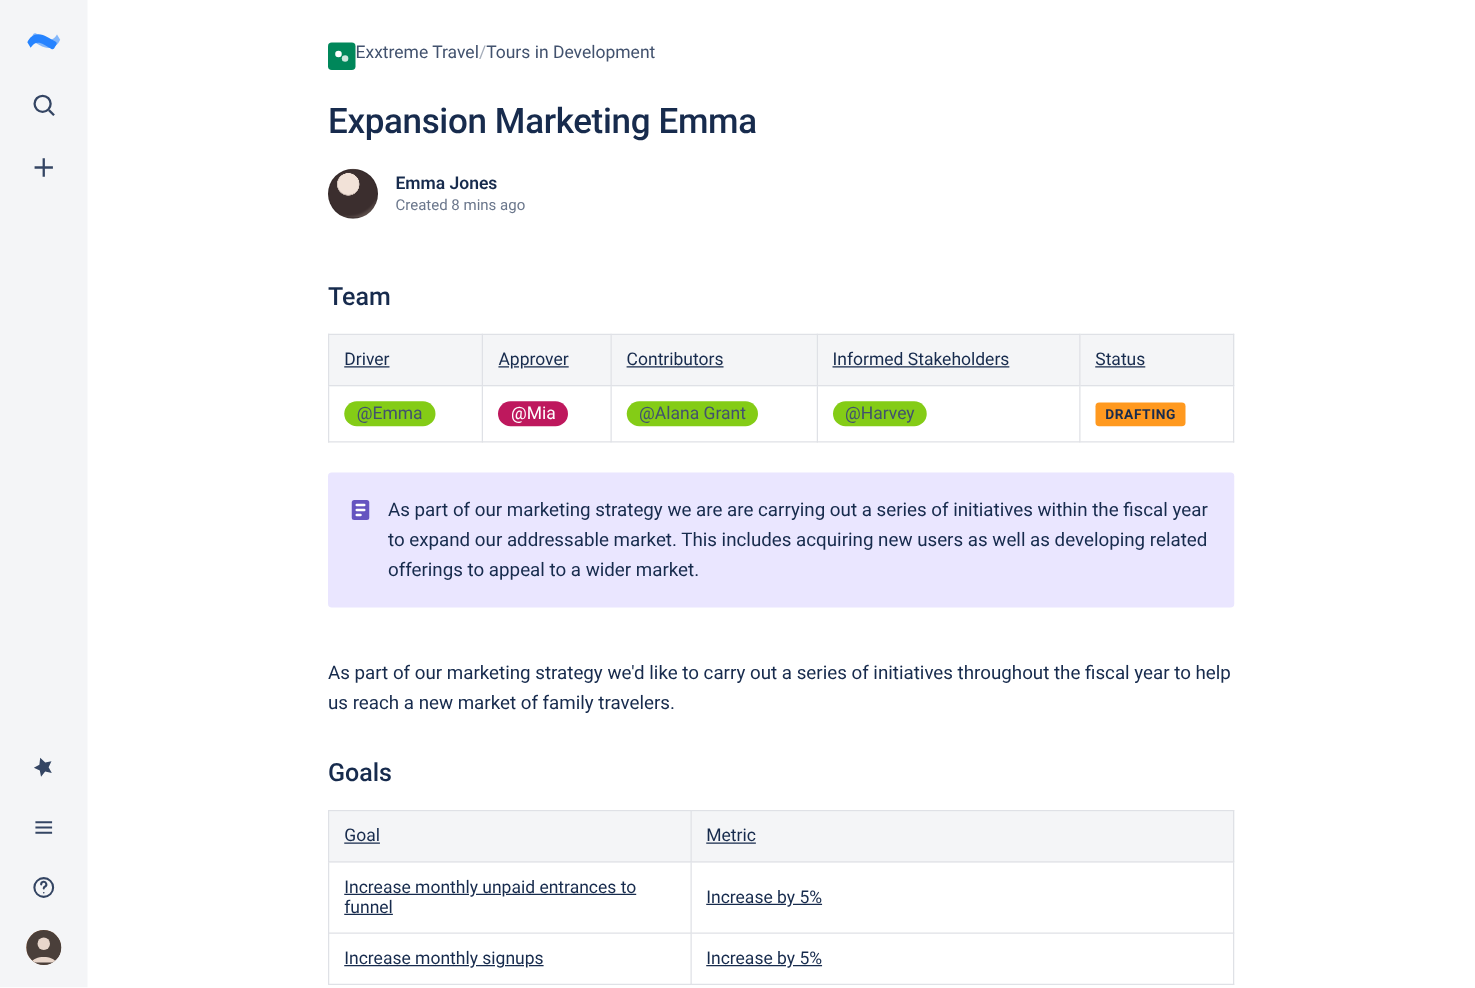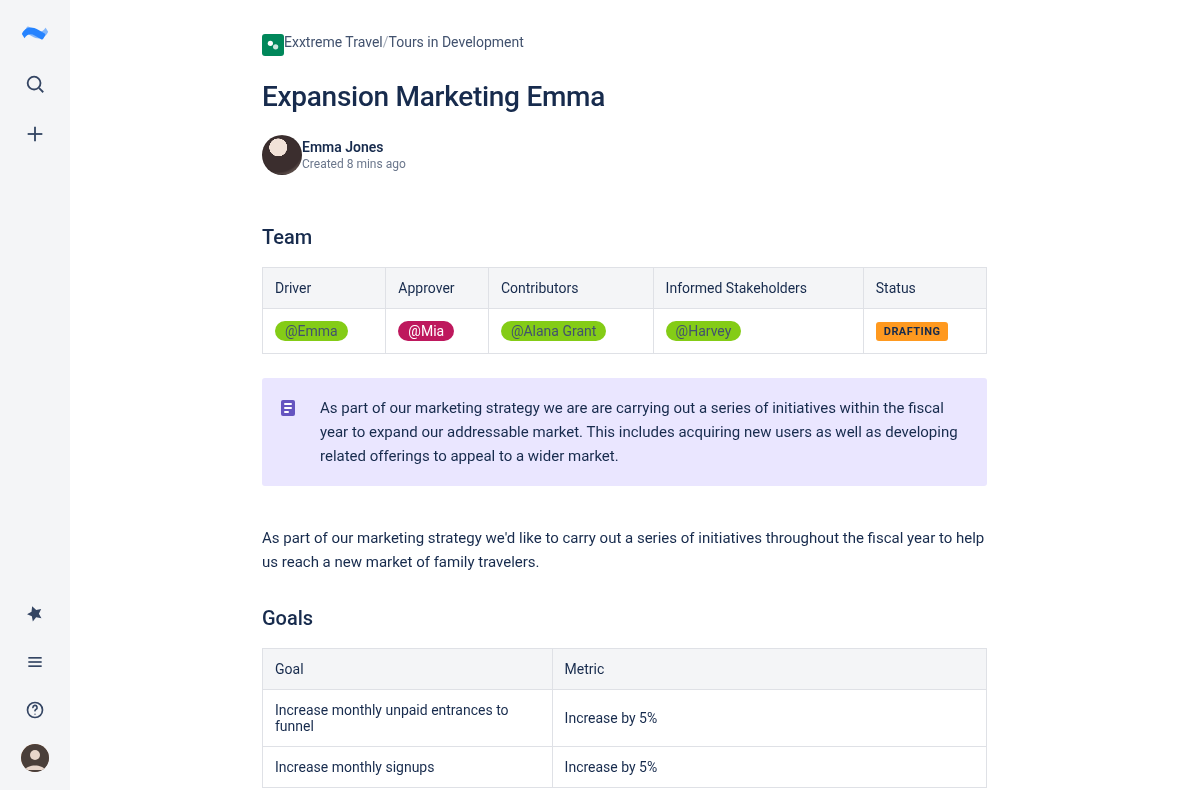--- a/index.html
+++ b/index.html
@@ -57,20 +57,21 @@
 h1.page-title {
   font-size: 28px;
   font-weight: 500;
   color: #172B4D;
   margin-bottom: 22px;
   letter-spacing: -0.01em;
 }
 .byline {
   display: flex;
   align-items: center;
+  gap: 14px;
   margin-bottom: 50px;
 }
 .author-avatar {
   width: 40px;
   height: 40px;
   border-radius: 50%;
   background: radial-gradient(circle at 40% 30%, #f2e2d8 25%, #3b2e2e 26% 70%, #8a7a72 90%);
   border: 1px solid rgba(0,0,0,0.08);
 }
 .author-name { font-size: 14px; font-weight: 600; color: #172B4D; }
@@ -86,20 +87,21 @@
   border-collapse: collapse;
   border: 1px solid #DFE1E6;
   margin-bottom: 24px;
 }
 table.grid th, table.grid td {
   border: 1px solid #DFE1E6;
   padding: 12px 12px;
   text-align: left;
   font-size: 14px;
   vertical-align: middle;
+  text-decoration: underline;
 }
 table.grid th {
   background: #F4F5F7;
   font-weight: 400;
   color: #172B4D;
 }
 .mention {
   display: inline-block;
   background: #84cc16;
   color: #42526E;
@@ -119,21 +121,21 @@
   font-weight: 700;
   letter-spacing: 0.04em;
   padding: 3px 8px;
   border-radius: 3px;
 }
 .panel {
   background: #EAE6FF;
   border-radius: 3px;
   padding: 18px 20px 18px 16px;
   display: flex;
-  gap: 22px;
+  gap: 12px;
   margin-bottom: 40px;
 }
 .panel-icon {
   width: 20px;
   height: 20px;
   flex-shrink: 0;
   margin-top: 2px;
 }
 .panel-body {
   font-size: 15px;

